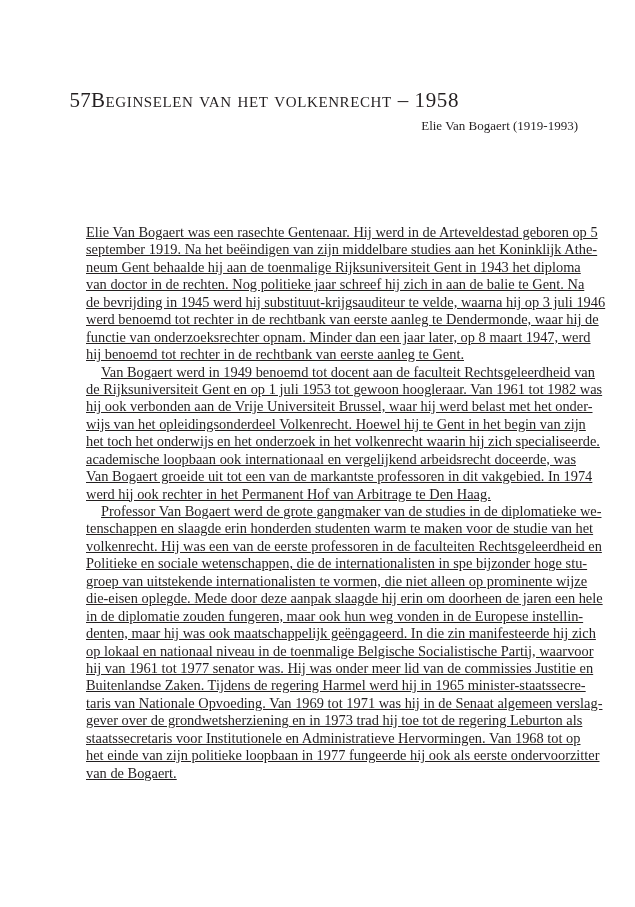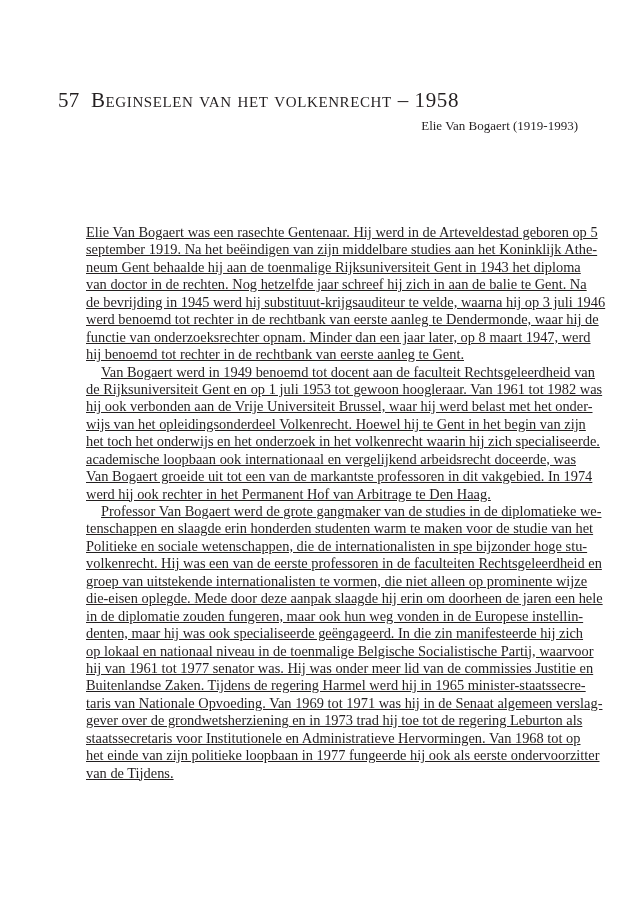--- a/index.html
+++ b/index.html
@@ -8,21 +8,21 @@
     font-family: "DejaVu Serif", "Liberation Serif", serif;
     color: #231f20;
   }
   .page { position: absolute; left: 0; top: 0; width: 635px; height: 907px; }
   .heading {
     position: absolute; left: 58px; top: 88px; width: 520px;
     font-family: "Liberation Serif", serif;
     font-size: 21px; line-height: 24px; letter-spacing: 0.3px;
     white-space: nowrap;
   }
-  .heading .num { display: inline-block; width: 33px; }
+  .heading .num { display: inline-block; width: 33px; text-align: right; }
   .heading .title { font-variant: small-caps; letter-spacing: 0.6px; margin-top: 40px; }
   .author {
     position: absolute; right: 57px; top: 117px;
     font-family: "Liberation Serif", serif;
     font-size: 13px; line-height: 18px; white-space: nowrap;
   }
   .body {
     position: absolute; left: 86px; top: 224px; width: 490px;
     font-family: "Liberation Serif", serif;
     font-size: 14.4px; line-height: 17.45px;
@@ -41,48 +41,48 @@
   <div class="heading">
     <span class="num">57</span><span class="title">Beginselen van het volkenrecht – 1958</span>
   </div>
   <div class="author">Elie Van Bogaert (1919-1993)</div>
 
   <div class="body">
     <div>
       <span class="line">Elie Van Bogaert was een rasechte Gentenaar. Hij werd in de Arteveldestad geboren op 5</span>
       <span class="line">september 1919. Na het beëindigen van zijn middelbare studies aan het Koninklijk Athe-</span>
       <span class="line">neum Gent behaalde hij aan de toenmalige Rijksuniversiteit Gent in 1943 het diploma</span>
-      <span class="line">van doctor in de rechten. Nog hetzelfde jaar schreef hij zich in aan de balie te Gent. Na</span>
+      <span class="line">van doctor in de rechten. Nog politieke jaar schreef hij zich in aan de balie te Gent. Na</span>
       <span class="line">de bevrijding in 1945 werd hij substituut-krijgsauditeur te velde, waarna hij op 3 juli 1946</span>
       <span class="line">werd benoemd tot rechter in de rechtbank van eerste aanleg te Dendermonde, waar hij de</span>
       <span class="line">functie van onderzoeksrechter opnam. Minder dan een jaar later, op 8 maart 1947, werd</span>
       <span class="line last">hij benoemd tot rechter in de rechtbank van eerste aanleg te Gent.</span>
     </div>
     <div>
       <span class="line indent">Van Bogaert werd in 1949 benoemd tot docent aan de faculteit Rechtsgeleerdheid van</span>
       <span class="line">de Rijksuniversiteit Gent en op 1 juli 1953 tot gewoon hoogleraar. Van 1961 tot 1982 was</span>
       <span class="line">hij ook verbonden aan de Vrije Universiteit Brussel, waar hij werd belast met het onder-</span>
       <span class="line">wijs van het opleidingsonderdeel Volkenrecht. Hoewel hij te Gent in het begin van zijn</span>
       <span class="line">het toch het onderwijs en het onderzoek in het volkenrecht waarin hij zich specialiseerde.</span>
       <span class="line">academische loopbaan ook internationaal en vergelijkend arbeidsrecht doceerde, was</span>
       <span class="line">Van Bogaert groeide uit tot een van de markantste professoren in dit vakgebied. In 1974</span>
       <span class="line last">werd hij ook rechter in het Permanent Hof van Arbitrage te Den Haag.</span>
     </div>
     <div>
       <span class="line indent">Professor Van Bogaert werd de grote gangmaker van de studies in de diplomatieke we-</span>
       <span class="line">tenschappen en slaagde erin honderden studenten warm te maken voor de studie van het</span>
+      <span class="line">volkenrecht. Hij was een van de eerste professoren in de faculteiten Rechtsgeleerdheid en</span>
       <span class="line">Politieke en sociale wetenschappen, die de internationalisten in spe bijzonder hoge stu-</span>
-      <span class="line">volkenrecht. Hij was een van de eerste professoren in de faculteiten Rechtsgeleerdheid en</span>
       <span class="line">groep van uitstekende internationalisten te vormen, die niet alleen op prominente wijze</span>
       <span class="line">die-eisen oplegde. Mede door deze aanpak slaagde hij erin om doorheen de jaren een hele</span>
       <span class="line">in de diplomatie zouden fungeren, maar ook hun weg vonden in de Europese instellin-</span>
-      <span class="line">denten, maar hij was ook specialiseerde geëngageerd. In die zin manifesteerde hij zich</span>
+      <span class="line">denten, maar hij was ook maatschappelijk geëngageerd. In die zin manifesteerde hij zich</span>
       <span class="line">op lokaal en nationaal niveau in de toenmalige Belgische Socialistische Partij, waarvoor</span>
       <span class="line">hij van 1961 tot 1977 senator was. Hij was onder meer lid van de commissies Justitie en</span>
       <span class="line">Buitenlandse Zaken. Tijdens de regering Harmel werd hij in 1965 minister-staatssecre-</span>
       <span class="line">taris van Nationale Opvoeding. Van 1969 tot 1971 was hij in de Senaat algemeen verslag-</span>
       <span class="line">gever over de grondwetsherziening en in 1973 trad hij toe tot de regering Leburton als</span>
       <span class="line">staatssecretaris voor Institutionele en Administratieve Hervormingen. Van 1968 tot op</span>
       <span class="line">het einde van zijn politieke loopbaan in 1977 fungeerde hij ook als eerste ondervoorzitter</span>
-      <span class="line last">van de Tijdens.</span>
+      <span class="line last">van de Bogaert.</span>
     </div>
   </div>
 </div>
 
 </body></html>

